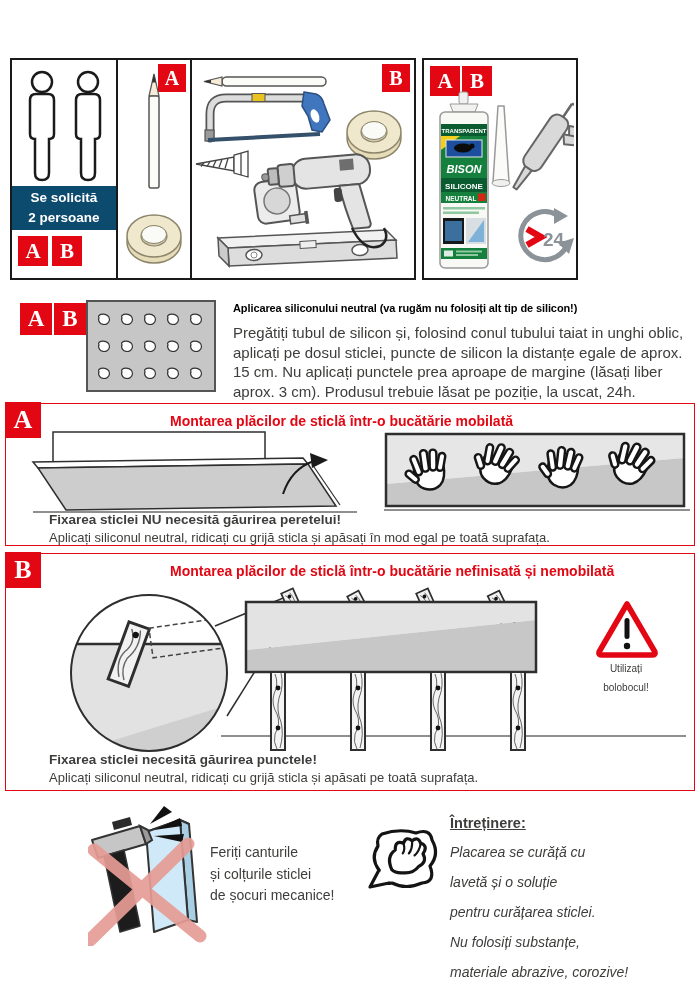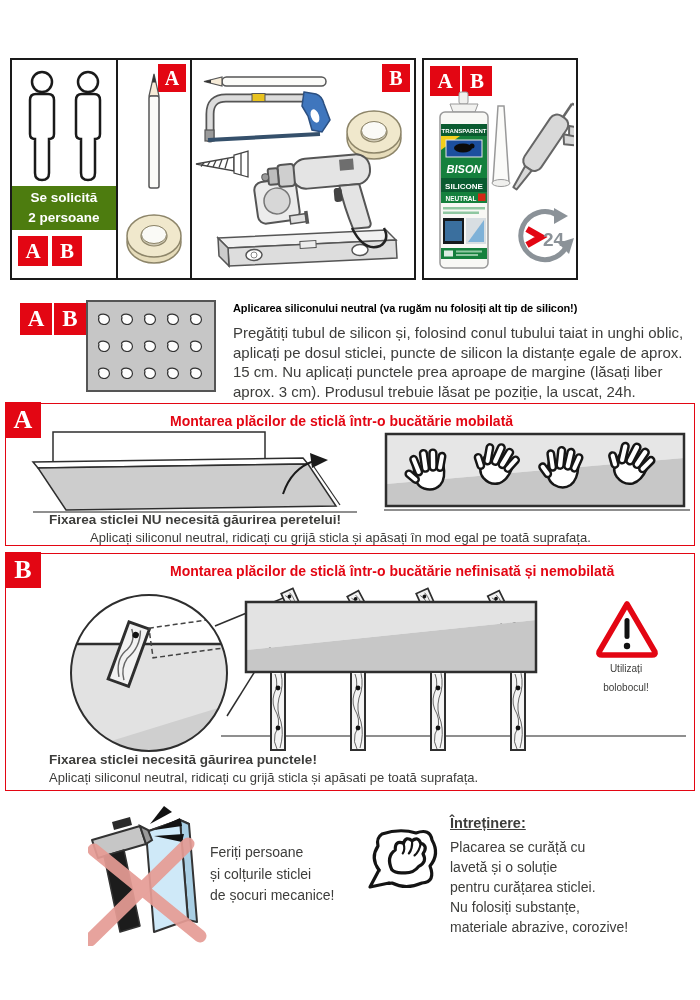--- a/index.html
+++ b/index.html
@@ -4,21 +4,21 @@
 <style>
   html,body{margin:0;padding:0;background:#fff;}
   #page{position:relative;width:700px;height:1000px;background:#fff;overflow:hidden;
         font-family:"Liberation Sans","DejaVu Sans",sans-serif;color:#3d3d3b;}
   .abs{position:absolute;}
   .box{position:absolute;border:2px solid #1a1a1a;background:#fff;box-sizing:border-box;}
   .badge{background:#e30613;color:#fff;display:flex;align-items:center;justify-content:center;
          font-family:"Liberation Serif","DejaVu Serif",serif;font-weight:bold;}
   .badge-row{display:flex;gap:4px;}
   .badge-join{display:flex;gap:2px;}
-  .banner{position:absolute;left:0;right:0;background:#4d7c0f;color:#fff;text-align:center;
+  .banner{position:absolute;left:0;right:0;background:#0c4a6e;color:#fff;text-align:center;
           font-weight:bold;font-size:13.5px;line-height:20px;white-space:pre-line;
           display:flex;align-items:center;justify-content:center;}
   .section{position:absolute;left:5px;width:690px;border:1.5px solid #e30613;box-sizing:border-box;background:#fff;}
   .section-title{position:absolute;left:116px;top:9px;color:#e30613;font-weight:bold;font-size:14px;margin-left:48px;}
   .corner-badge{position:absolute;left:-1px;top:-2px;width:36px;height:36px;font-size:26px;}
   .note-bold{position:absolute;left:43px;font-weight:bold;font-size:13.5px;color:#3d3d3b;text-align:center;}
   .note{position:absolute;left:43px;font-size:13px;color:#3d3d3b;}
   .pre{white-space:pre-line;}
   .body-text{font-size:15px;line-height:19.5px;color:#3d3d3b;}
   .title-text{font-weight:bold;font-size:11px;color:#000000;letter-spacing:-0.1px;}
@@ -252,21 +252,21 @@
       <polygon points="2,2 300,2 300,26 2,52" fill="#e6e6e6"></polygon>
       <polygon points="2,52 300,26 300,74 2,74" fill="#c7c7c7"></polygon>
       <rect x="2" y="2" width="298" height="72" fill="none" stroke="#2e2e2e" stroke-width="2.5"></rect>
       <use href="#hand" transform="translate(24,16) scale(0.72) rotate(-8 30 31)"></use>
       <use href="#hand" transform="translate(92,11) scale(0.72) rotate(24 30 31)"></use>
       <use href="#hand" transform="translate(158,14) scale(0.72) rotate(6 30 31)"></use>
       <use href="#hand" transform="translate(226,10) scale(0.74) rotate(27 30 31)"></use>
     </svg>
 
     <div class="note-bold" style="top:108px;">Fixarea sticlei NU necesită găurirea peretelui!</div>
-    <div class="note" style="top:126px;margin-left:41px;">Aplicați siliconul neutral, ridicați cu grijă sticla și apăsați în mod egal pe toată suprafața.</div>
+    <div class="note" style="top:126px;">Aplicați siliconul neutral, ridicați cu grijă sticla și apăsați în mod egal pe toată suprafața.</div>
   </div>
 
   <div class="section" style="top:553px;height:238px;">
     <div class="badge corner-badge">B</div>
     <div class="section-title">Montarea plăcilor de sticlă într-o bucătărie nefinisată și nemobilată</div>
 
     <svg class="abs" style="left:25px;top:32px;" width="660" height="172" viewBox="0 0 660 172">
 
       <line x1="184" y1="40" x2="262" y2="8" stroke="#2e2e2e" stroke-width="1.5"></line>
       <line x1="196" y1="130" x2="266" y2="18" stroke="#2e2e2e" stroke-width="1.5"></line>
@@ -322,34 +322,34 @@
       <polygon points="4,34 52,20 58,38 10,52" fill="#c6c6c6" stroke="#333" stroke-width="2" stroke-linejoin="round"></polygon>
       <polygon points="24,16 42,11 44,19 26,24" fill="#2b2b2b"></polygon>
       <polygon points="52,20 60,24 64,34 58,38" fill="#9a9a9a" stroke="#333" stroke-width="2"></polygon>
       <polygon points="16,50 36,44 52,120 32,126" fill="#1c1c1c" stroke="#333" stroke-width="1.5" stroke-linejoin="round"></polygon>
     </g>
     <g opacity="0.92">
       <line x1="6" y1="44" x2="112" y2="130" stroke="#e69c95" stroke-width="13" stroke-linecap="round"></line>
       <line x1="100" y1="38" x2="2" y2="134" stroke="#e69c95" stroke-width="13" stroke-linecap="round"></line>
     </g>
   </svg>
-  <div class="abs pre" style="left:210px;top:842px;font-size:14px;line-height:21.5px;">Feriți persoane
+  <div class="abs pre" style="left:210px;top:842px;font-size:14px;line-height:21.5px;">Feriți canturile
 și colțurile sticlei
 de șocuri mecanice!</div>
 
   <svg class="abs" style="left:366px;top:820px;" width="78" height="78" viewBox="0 0 78 78">
     <g fill="#fff" stroke="#141414" stroke-width="3.2" stroke-linejoin="round" stroke-linecap="round">
       <path d="M16 14 Q34 8 50 13 Q64 8 66 20 Q74 34 64 46 Q70 62 56 63 Q40 70 26 63 Q10 66 13 50 Q4 38 12 26 Q10 18 16 14 Z"></path>
       <path d="M13 50 L4 67 L23 63"></path>
       <g transform="rotate(10 40 38)">
         <path d="M28 52 Q20 40 28 32 Q26 22 35 24 Q36 16 43 20 Q48 14 52 21 Q60 22 56 31 Q62 38 54 44 Q50 52 40 53 Q32 55 28 52 Z"></path>
         <path d="M35 24 Q38 30 36 34 M43 20 Q45 28 42 33 M52 21 Q52 29 48 34" fill="none" stroke-width="2.2"></path>
       </g>
     </g>
   </svg>
   <div class="abs" style="left:450px;top:815px;font-weight:bold;font-size:14.5px;text-decoration:underline;">Întreținere:</div>
-  <div class="abs pre" style="left:450px;top:837px;font-size:14px;line-height:20px;">Placarea se curăță cu
+  <div class="abs pre" style="left:450px;top:837px;font-size:14px;line-height:30px;font-style:italic;">Placarea se curăță cu
 lavetă și o soluție
 pentru curățarea sticlei.
 Nu folosiți substanțe,
 materiale abrazive, corozive!</div>
 
 </div>
 
 </body></html>

